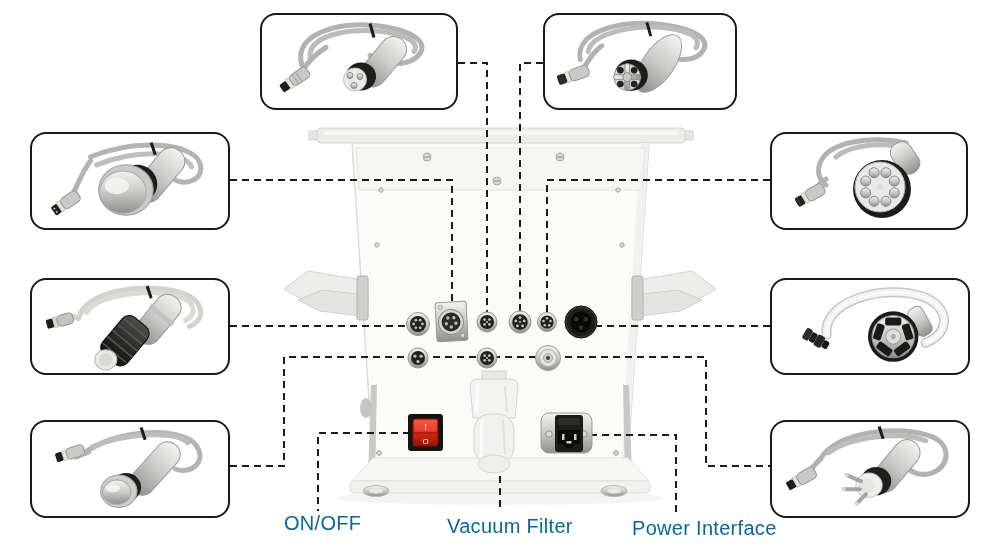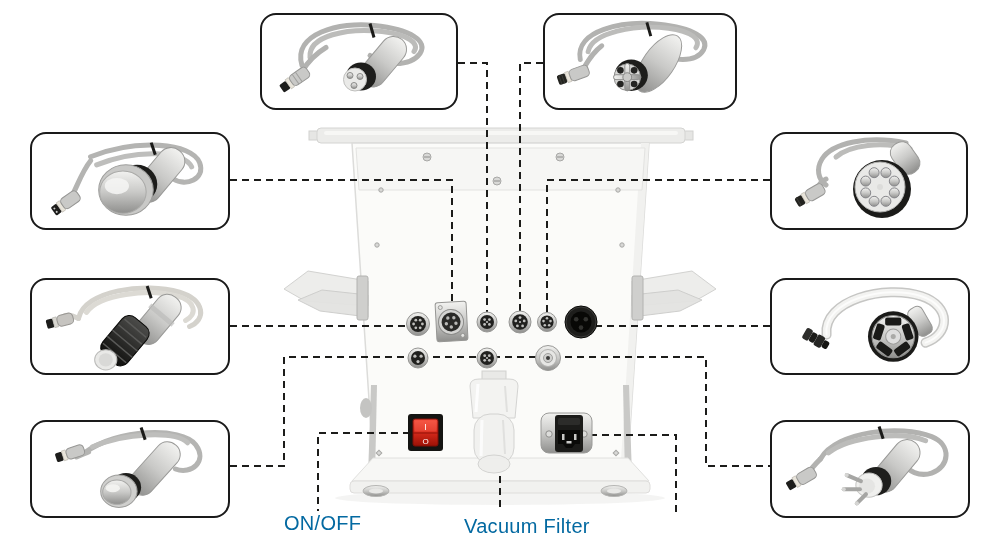--- a/index.html
+++ b/index.html
@@ -12,21 +12,21 @@
   .co-a{left:260px;top:13px;width:198px;height:97px;}
   .co-b{left:543px;top:13px;width:194px;height:97px;}
   .co-c{left:30px;top:132px;width:200px;height:98px;}
   .co-d{left:30px;top:278px;width:200px;height:97px;}
   .co-e{left:30px;top:420px;width:200px;height:98px;}
   .co-f{left:770px;top:132px;width:198px;height:98px;}
   .co-g{left:770px;top:278px;width:200px;height:97px;}
   .co-h{left:770px;top:420px;width:200px;height:98px;}
   .label{position:absolute;color:#0369a1;font-size:20px;letter-spacing:.3px;white-space:nowrap;}
   .lb-onoff{left:284px;top:512px;}
-  .lb-vacuum{left:464px;top:515px;}
+  .lb-vacuum{left:447px;top:515px;}
   .lb-power{left:632px;top:517px;}
 </style>
 </head>
 <body>
 
 <div id="stage">
 
   <svg width="0" height="0" style="position:absolute" aria-hidden="true">
     <defs>
       <linearGradient id="gsil" x1="0" y1="0" x2="0" y2="1">
@@ -493,14 +493,15 @@
       <g transform="translate(32,54) rotate(-30)">
         <rect x="-19" y="-4.5" width="8" height="9" rx="1.5" fill="#1d1d1b"></rect>
         <rect x="-11" y="-5.5" width="4" height="11" fill="#e8e4da" stroke="#b8b4aa" stroke-width=".6"></rect>
         <rect x="-7" y="-6" width="19" height="12" rx="4" fill="#c9c9c7" stroke="#969694"></rect>
       </g>
     </svg>
   </div>
 
   <div class="label lb-onoff">ON/OFF</div>
   <div class="label lb-vacuum">Vacuum Filter</div>
+  <div class="label lb-power">Power Interface</div>
 
 </div>
 
 </body></html>

